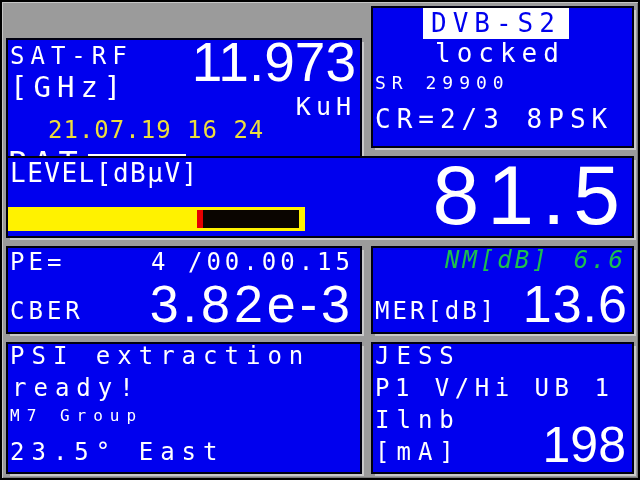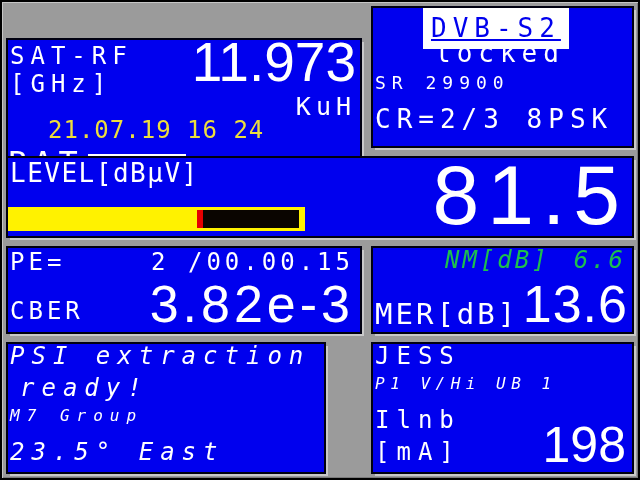--- a/index.html
+++ b/index.html
@@ -25,38 +25,38 @@
   }
   .num {
     position:absolute; color:var(--text_white,#fff);
     font-family:"Liberation Sans","DejaVu Sans",sans-serif;
     line-height:1; white-space:pre;
   }
   .yellow { color:var(--text_yellow,#EDDE3C); }
   .green  { color:var(--text_green,#1EC04C);font-style:italic; }
   .badge {
     position:absolute; background:var(--badge_bg,#fff);
-    color:var(--panel_blue,#0000EE); padding:6px 8px;
-    font-family:"DejaVu Sans Mono", monospace; line-height:1.1; white-space:pre;text-decoration:underline;
+    color:var(--panel_blue,#0000EE); padding:1px 8px;
+    font-family:"DejaVu Sans Mono", monospace; line-height:1.1; white-space:pre;
   }
   .battery { position:absolute; background:#fff; }
   .battery-marker { position:absolute; background:var(--panel_blue,#0000EE); }
   .level-bar { position:absolute; background:var(--bar_yellow,#FFF200); }
   .level-bar .black { position:absolute; background:var(--bar_black,#0A0500); }
   .level-bar .red   { position:absolute; background:var(--bar_red,#E60000); }
 </style>
 </head>
 <body>
 
 <div class="stage">
   <div class="frame"></div>
 
   <div class="panel" style="left:6px;top:6px;width:356px;height:142px;margin-top:32px;">
     <span class="t" style="left:2px;top:4px;font-size:24px;letter-spacing:6px;">SAT-RF</span>
-    <span class="t" style="left:2px;top:32px;font-size:24px;letter-spacing:6px;text-align:right;">[GHz]</span>
+    <span class="t" style="left:2px;top:32px;font-size:29px;letter-spacing:6px;text-align:right;">[GHz]</span>
     <span class="num" style="right:4px;top:-5px;font-size:55px;">11.973</span>
     <span class="t" style="right:4px;top:54px;font-size:25px;letter-spacing:5px;">KuH</span>
     <span class="t yellow" style="left:0px;top:78px;font-size:24px;letter-spacing:1px;padding-left:40px;">21.07.19 16 24</span>
     <span class="t" style="left:0px;top:107px;font-size:32px;letter-spacing:6px;">BAT</span>
     <div class="battery" style="left:80px;top:114px;width:98px;height:17px;">
       <div class="battery-marker" style="right:6px;top:4px;width:22px;height:9px;"></div>
     </div>
   </div>
 
   <div class="panel" style="left:371px;top:6px;width:263px;height:142px;">
@@ -70,39 +70,39 @@
     <span class="t" style="left:2px;top:2px;font-size:26px;letter-spacing:1.5px;">LEVEL[dBµV]</span>
     <span class="num" style="right:4px;top:-5px;font-size:84px;letter-spacing:8px;">81.5</span>
     <div class="level-bar" style="left:0px;top:49px;width:297px;height:24px;">
       <div class="red" style="left: 63.6%; width: 2%; top: 3px; bottom: 3px;"></div>
       <div class="black" style="inset: 3px 6px 3px 65.6%;"></div>
     </div>
   </div>
 
   <div class="panel" style="left:6px;top:246px;width:356px;height:88px;">
     <span class="t" style="left:2px;top:2px;font-size:24px;letter-spacing:4px;">PE=</span>
-    <span class="t" style="right:6px;top:2px;font-size:24px;letter-spacing:4px;">2 /00.00.15</span>
+    <span class="t" style="right:6px;top:2px;font-size:24px;letter-spacing:4px;">4 /00.00.15</span>
     <span class="t" style="left:2px;top:51px;font-size:24px;letter-spacing:4px;">CBER</span>
     <span class="num" style="right:6px;top:30px;font-size:52px;letter-spacing:4px;">3.82e-3</span>
   </div>
 
   <div class="panel" style="left:371px;top:246px;width:263px;height:88px;">
     <span class="t green" style="left:72px;top:0px;font-size:24px;letter-spacing:3px;">NM[dB]</span>
     <span class="t green" style="right:6px;top:0px;font-size:24px;letter-spacing:3px;">6.6</span>
-    <span class="t" style="left:2px;top:51px;font-size:29px;letter-spacing:3px;">MER[dB]</span>
+    <span class="t" style="left:2px;top:51px;font-size:24px;letter-spacing:3px;">MER[dB]</span>
     <span class="num" style="right:4px;top:30px;font-size:52px;letter-spacing:1px;">13.6</span>
   </div>
 
-  <div class="panel" style="left:6px;top:342px;width:320px;height:132px;font-style:italic;">
+  <div class="panel" style="left:6px;top:342px;width:356px;height:132px;">
     <span class="t" style="left:2px;top:0px;font-size:24px;letter-spacing:7px;">PSI extraction</span>
-    <span class="t" style="left:12px;top:32px;font-size:24px;letter-spacing:7px;">ready!</span>
+    <span class="t" style="left:4px;top:32px;font-size:24px;letter-spacing:7px;">ready!</span>
     <span class="t" style="left:2px;top:64px;font-size:16px;letter-spacing:7px;">M7 Group</span>
     <span class="t" style="left:2px;top:96px;font-size:24px;letter-spacing:7px;">23.5° East</span>
   </div>
 
   <div class="panel" style="left:371px;top:342px;width:263px;height:132px;">
     <span class="t" style="left:2px;top:0px;font-size:24px;letter-spacing:7px;">JESS</span>
-    <span class="t" style="left:2px;top:32px;font-size:16px;letter-spacing:5.5px;font-style:italic;">P1 V/Hi UB 1</span>
+    <span class="t" style="left:2px;top:32px;font-size:24px;letter-spacing:5.5px;">P1 V/Hi UB 1</span>
     <span class="t" style="left:2px;top:64px;font-size:24px;letter-spacing:7px;">Ilnb</span>
     <span class="t" style="left:2px;top:96px;font-size:24px;letter-spacing:7px;">[mA]</span>
     <span class="num" style="right:6px;top:76px;font-size:50px;">198</span>
   </div>
 </div>
 
 </body></html>

